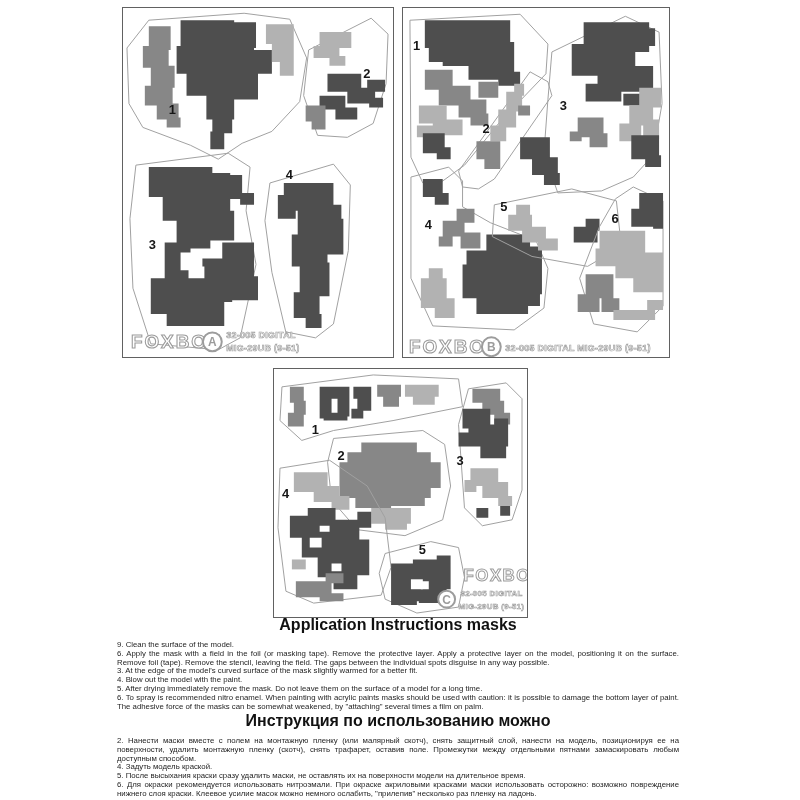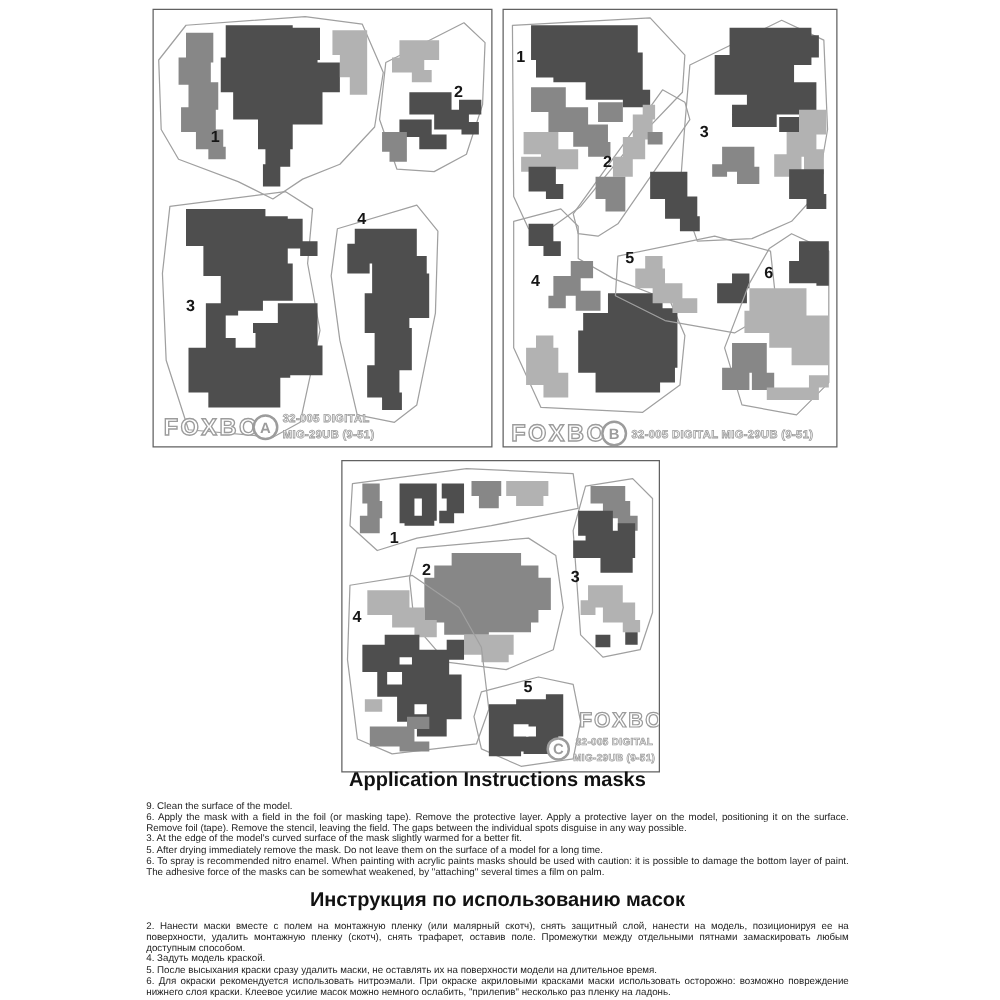--- a/index.html
+++ b/index.html
@@ -177,27 +177,28 @@
       </g>
     </svg>
   </div>
 
   <div class="txtsec" style="top:588px;margin-top:28px;">
     <div class="sec-title">Application Instructions masks</div>
     <div class="steps">
       <p class="step">9. Clean the surface of the model.</p>
       <p class="step">6. Apply the mask with a field in the foil (or masking tape). Remove the protective layer. Apply a protective layer on the model, positioning it on the surface. Remove foil (tape). Remove the stencil, leaving the field. The gaps between the individual spots disguise in any way possible.</p>
       <p class="step">3. At the edge of the model's curved surface of the mask slightly warmed for a better fit.</p>
+      <p class="step">4. Blow out the model with the paint.</p>
       <p class="step">5. After drying immediately remove the mask. Do not leave them on the surface of a model for a long time.</p>
       <p class="step">6. To spray is recommended nitro enamel. When painting with acrylic paints masks should be used with caution: it is possible to damage the bottom layer of paint. The adhesive force of the masks can be somewhat weakened, by "attaching" several times a film on palm.</p>
     </div>
   </div>
 
   <div class="txtsec" style="top:712px;">
-    <div class="sec-title">Инструкция по использованию масок</div>
+    <div class="sec-title">Инструкция по использованию можно</div>
     <div class="steps">
       <p class="step">2. Нанести маски вместе с полем на монтажную пленку (или малярный скотч), снять защитный слой, нанести на модель, позиционируя ее на поверхности, удалить монтажную пленку (скотч), снять трафарет, оставив поле. Промежутки между отдельными пятнами замаскировать любым доступным способом.</p>
       <p class="step">4. Задуть модель краской.</p>
       <p class="step">5. После высыхания краски сразу удалить маски, не оставлять их на поверхности модели на длительное время.</p>
       <p class="step">6. Для окраски рекомендуется использовать нитроэмали. При окраске акриловыми красками маски использовать осторожно: возможно повреждение нижнего слоя краски. Клеевое усилие масок можно немного ослабить, "прилепив" несколько раз пленку на ладонь.</p>
     </div>
   </div>
 
 </div>
 

